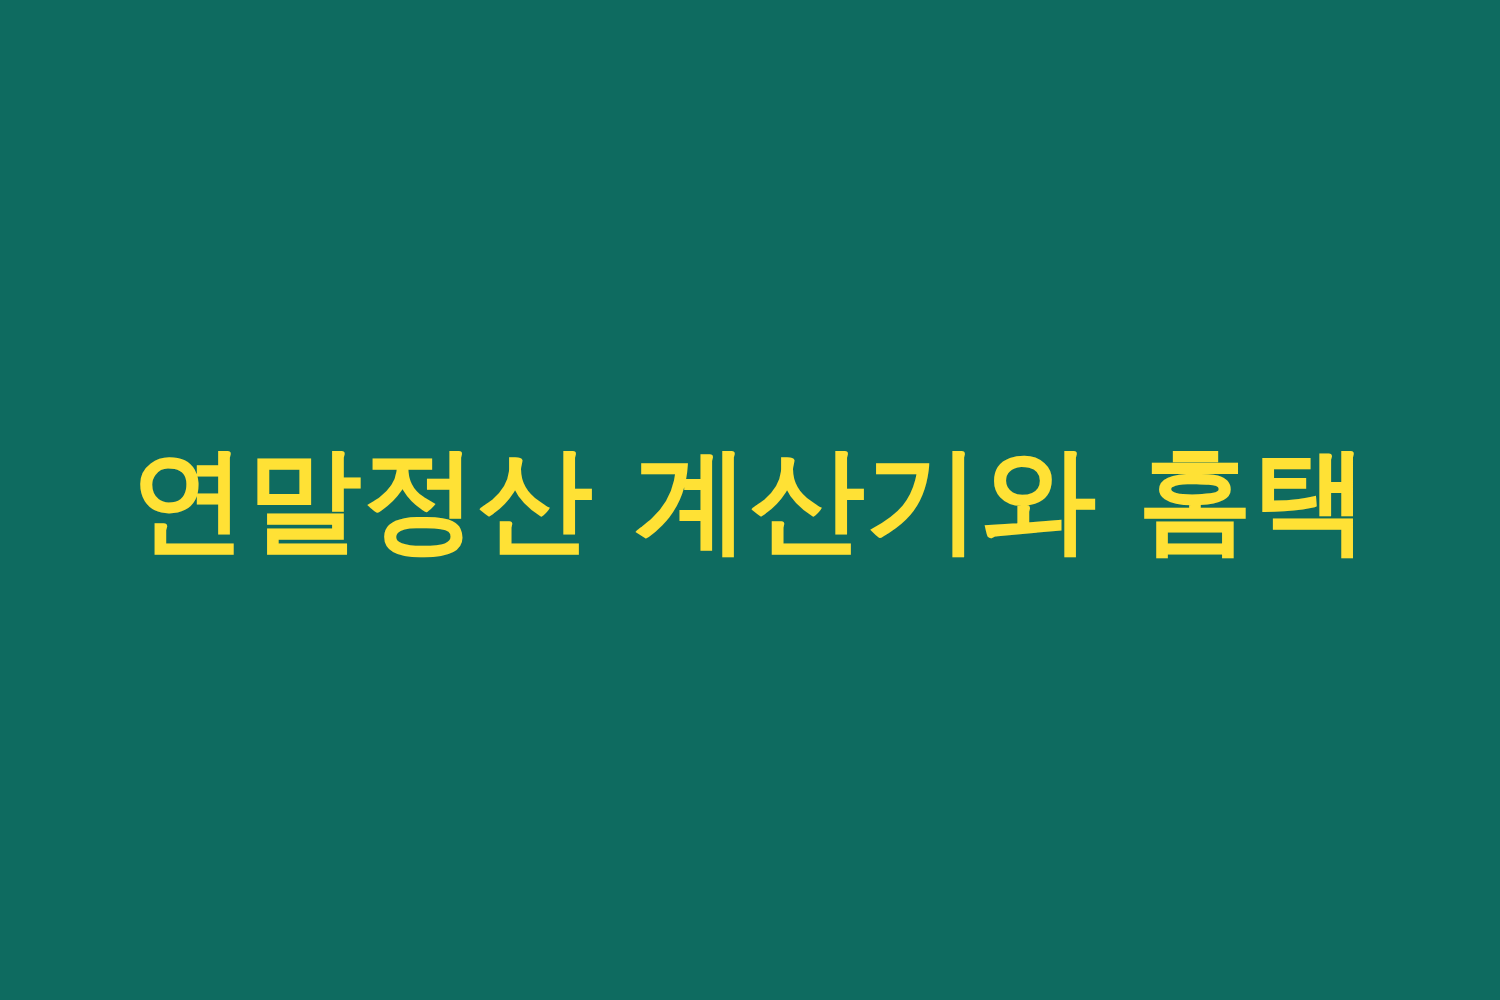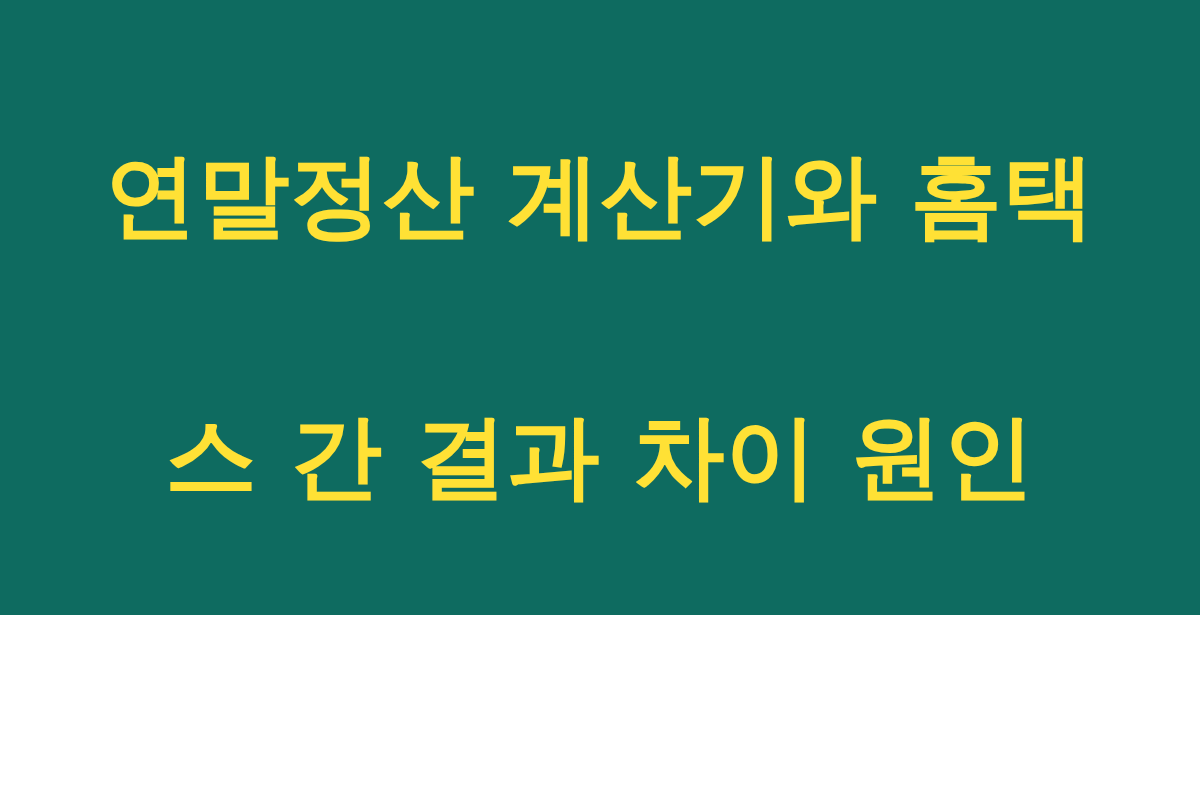--- a/index.html
+++ b/index.html
@@ -10,24 +10,24 @@
   body {
     width: 1200px;
     height: 800px;
     overflow: hidden;
     font-family: "Liberation Sans", "DejaVu Sans", sans-serif;
   }
 
   #banner {
     position: relative;
     width: 1200px;
-    height: 615px;
+    height: 800px;
     box-sizing: border-box;
     display: flex;
-    align-items: flex-start;
+    align-items: center;
     justify-content: center;
     background-color: #0E6B60; 
   }
 
   #headline {
     width: 1060px;
     margin: 0;
     padding: 0;
     text-align: center;
     color: #FFE135; 
@@ -44,15 +44,14 @@
   .headline-line {
     display: block;
   }
 </style>
 </head>
 <body>
 
 <div id="banner" style="background-color: rgb(14, 107, 96);">
   <h1 id="headline" style="color: rgb(255, 225, 53);">
     <span class="headline-line">연말정산 계산기와 홈택</span>
-    <span class="headline-line">스 간 결과 차이 원인</span>
   </h1>
 </div>
 
 </body></html>

